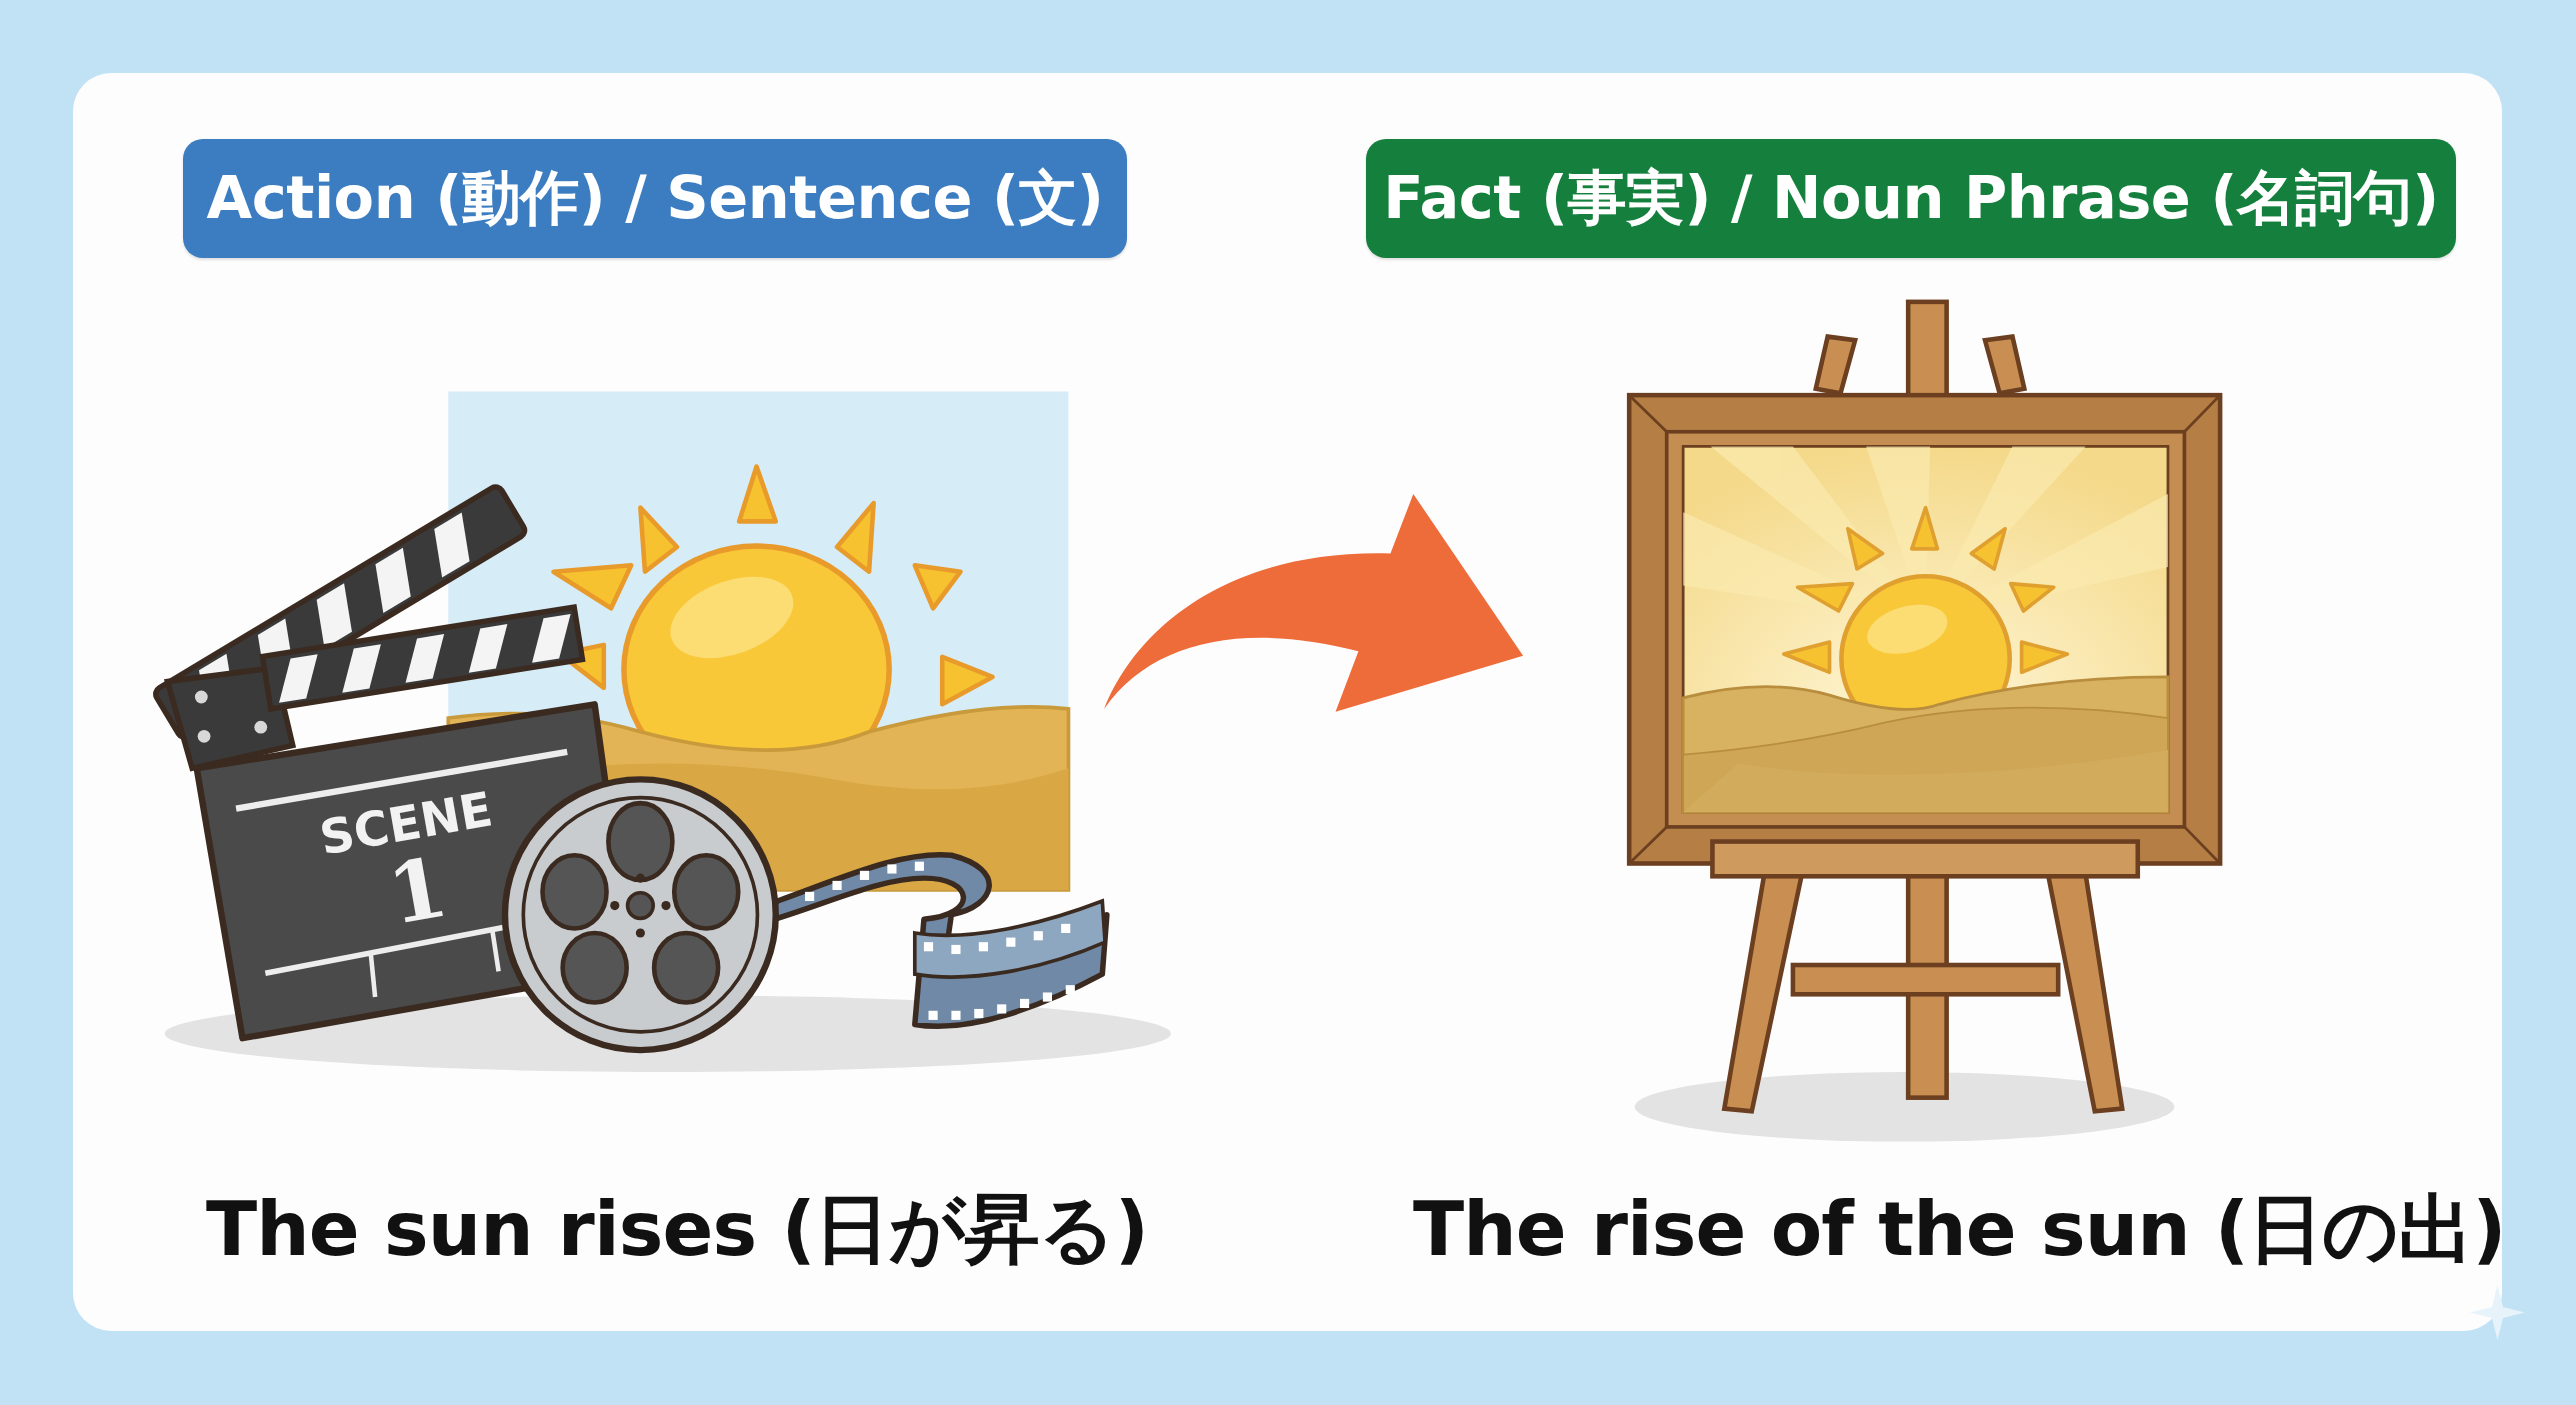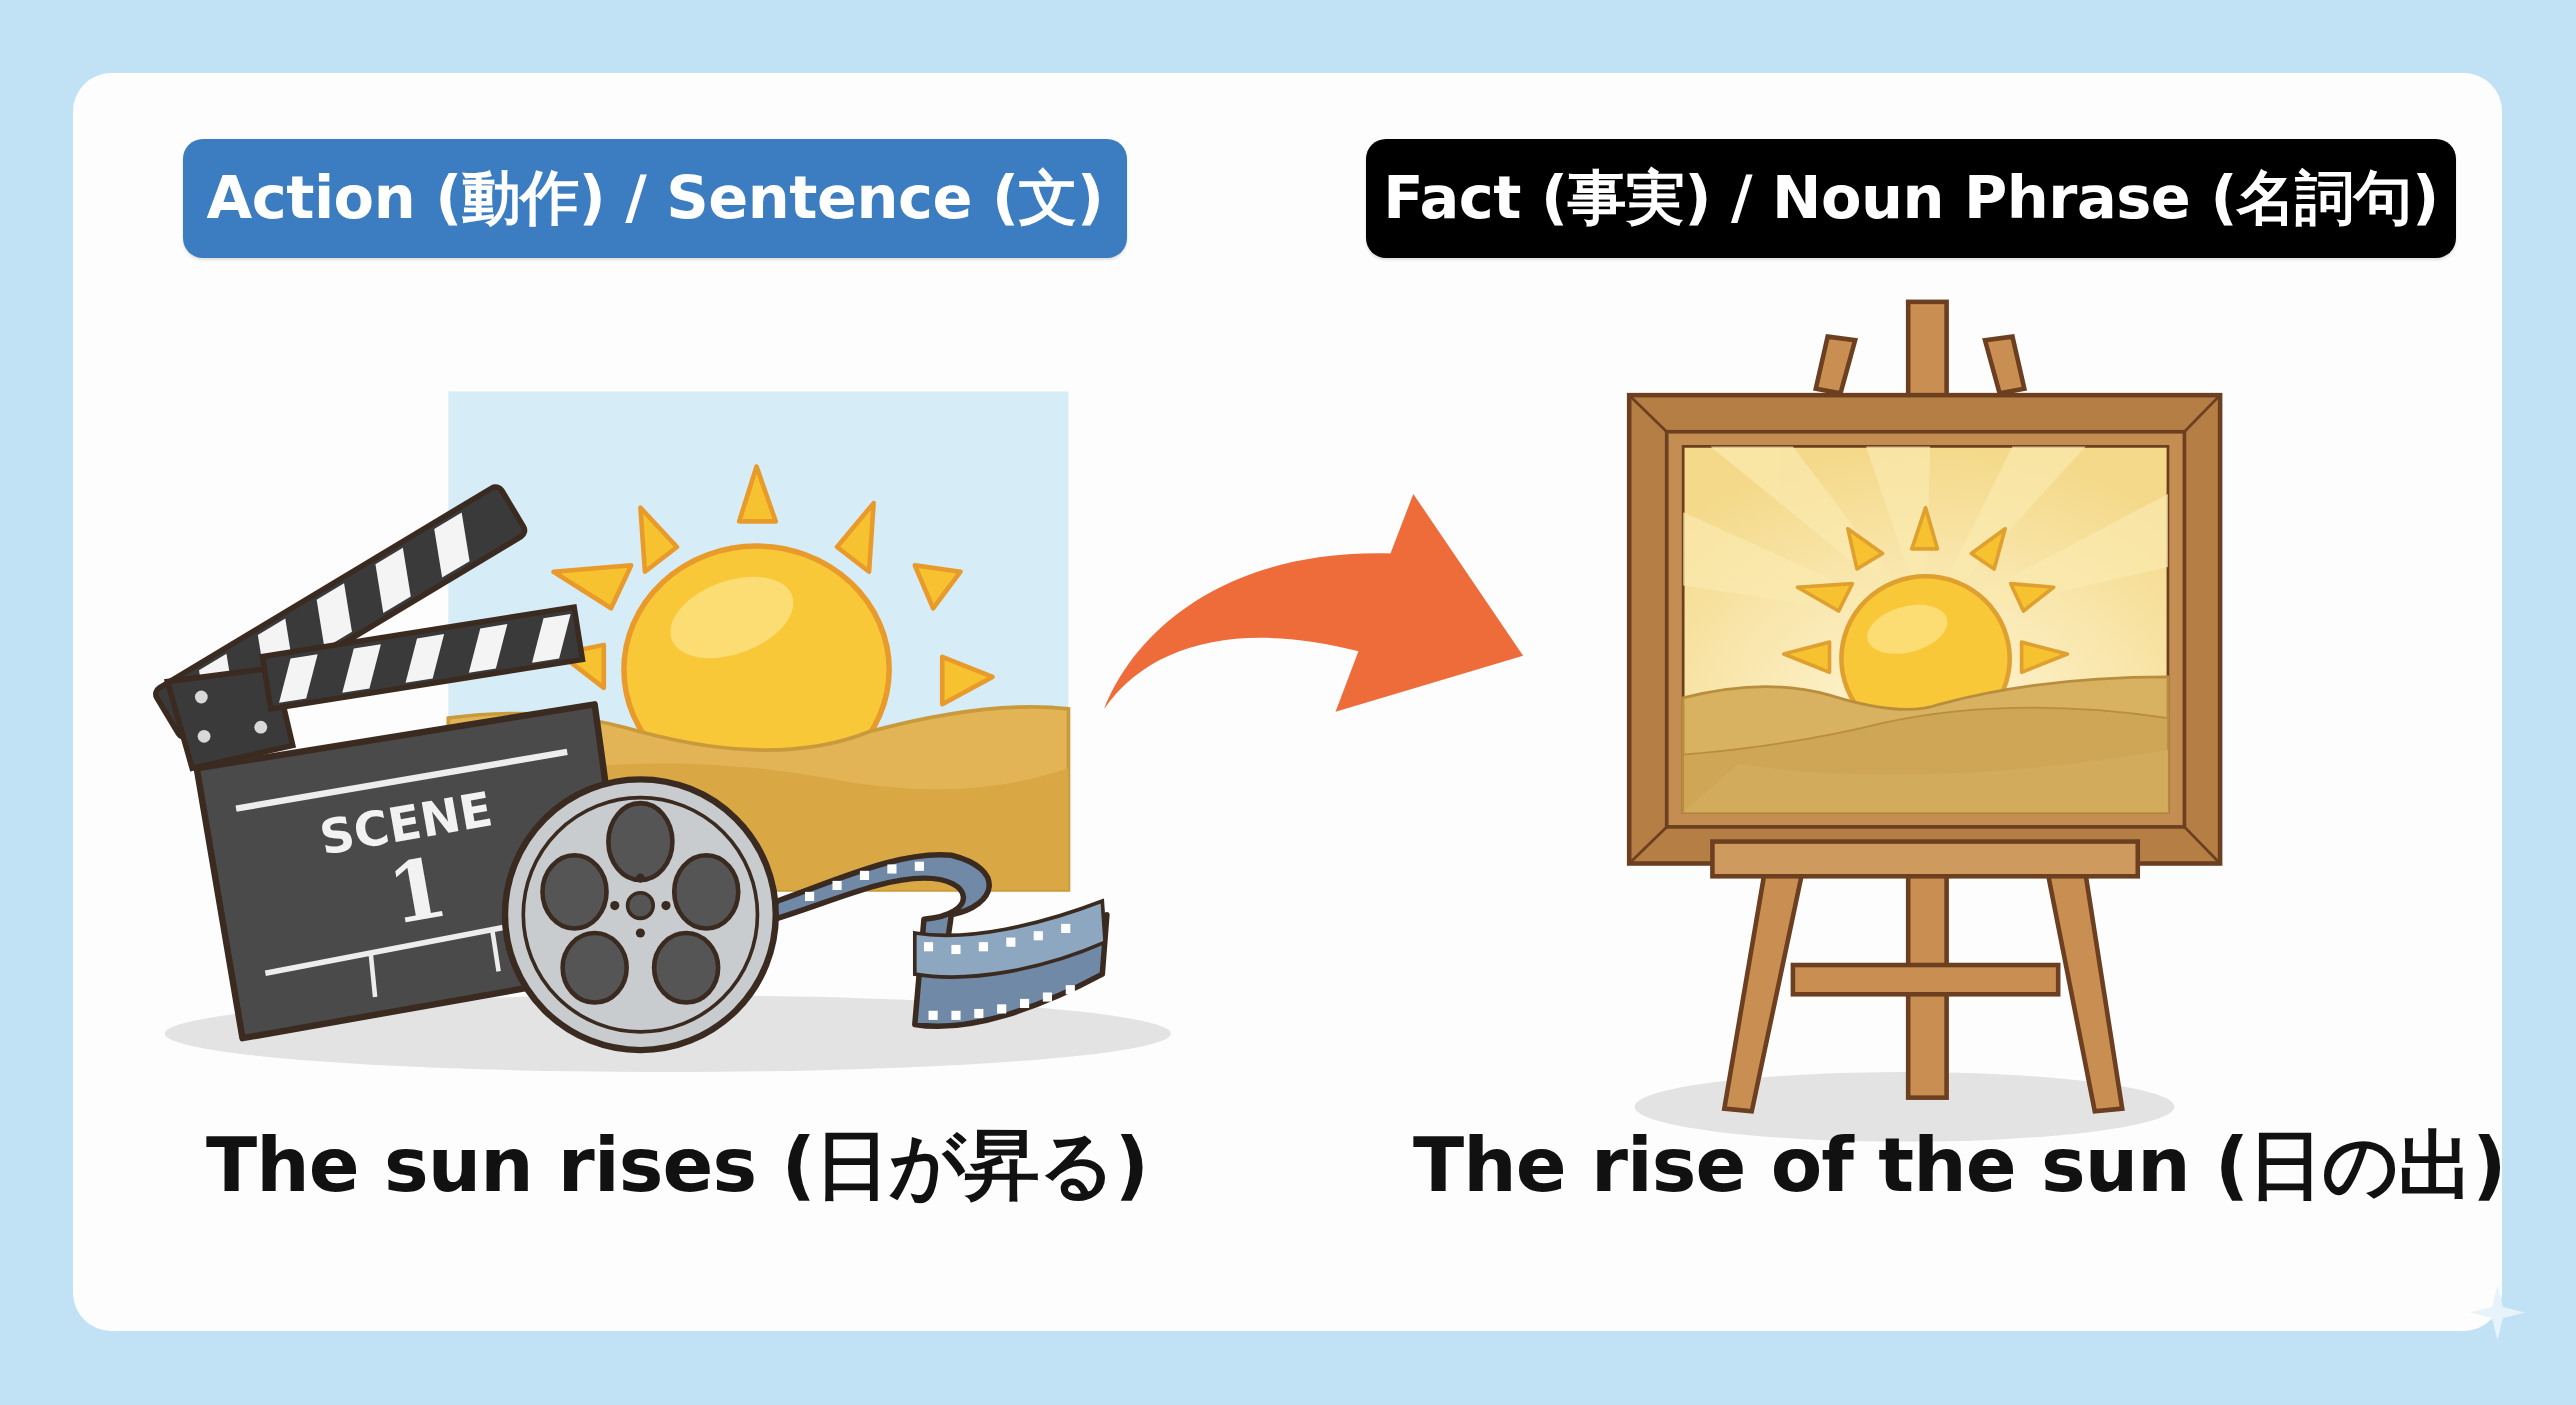--- a/index.html
+++ b/index.html
@@ -18,40 +18,40 @@
       position: absolute; top: 139px; height: 119px;
       border-radius: 20px; color: #fff;
       display: flex; align-items: center; justify-content: center;
       font-size: 59px; font-weight: bold; letter-spacing: -0.5px;
       white-space: nowrap;
       box-shadow: 0 1.8px 2.7px rgba(0,0,0,0.12);
     }
     .pill.blue { left: 183px; width: 944px; }
     .pill.green { left: 1366px; width: 1090px; }
     .caption {
-      position: absolute; top: 1116px; height: 101px;
+      position: absolute; top: 1180px; height: 101px;
       font-size: 75px; font-weight: bold; color: #111;
       white-space: nowrap; display: flex; align-items: center;
       letter-spacing: -0.9px;
     }
     .caption.left { left: 206px; }
     .caption.right { left: 1413px; align-items: flex-end; }
     svg { position: absolute; overflow: visible; }
     .spark { position: absolute; left: 2470px; top: 1285px; }
   </style>
 </head>
 <body>
 
 <div class="card"></div>
 
 <div class="pill blue" style="background:#3B7DC0;">
   <span>Action (動作)  / Sentence (文)</span>
 </div>
 
-<div class="pill green" style="background:#000000;">
+<div class="pill green" style="background:#15803d;">
   <span>Fact (事実)  / Noun Phrase (名詞句)</span>
 </div>
 
 <svg style="left:0; top:0;" width="2576" height="1405" viewBox="0 0 2816 1536">
 
   <ellipse cx="730" cy="1130" rx="550" ry="42" fill="#E3E3E3"></ellipse>
 
   <g>
     <rect x="490" y="428" width="678" height="545" fill="#D6ECF7"></rect>
 

